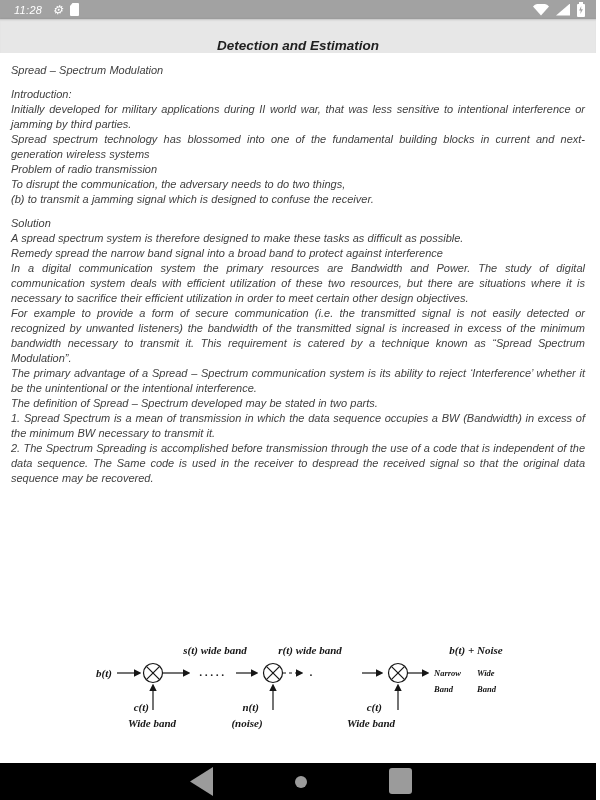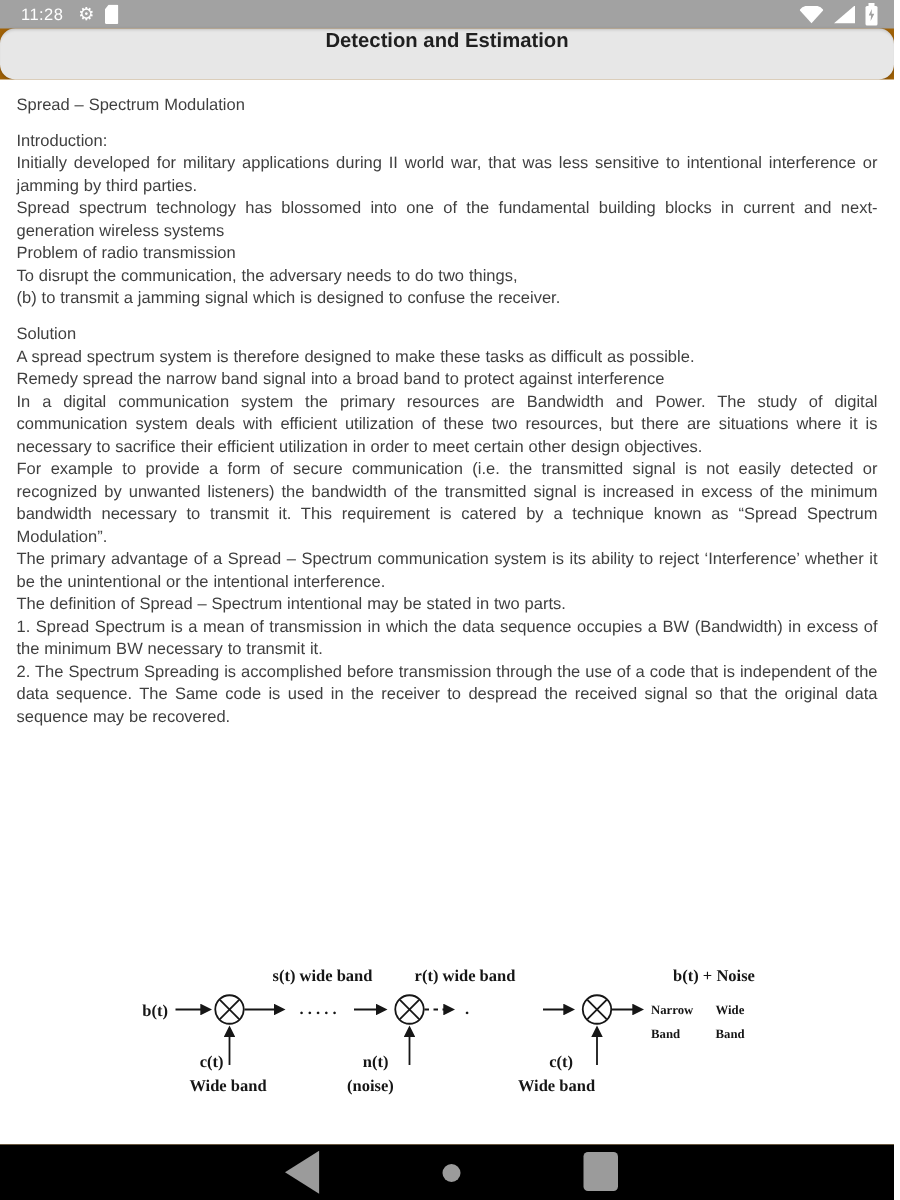--- a/index.html
+++ b/index.html
@@ -1,18 +1,18 @@
 <!DOCTYPE html>
 <html><head>
 <meta charset="utf-8">
 <style>
   html,body { margin:0; padding:0; background:#ffffff; }
   .screen {
     position:relative; width:596px; height:800px; overflow:hidden;
-    background:#a16207; font-family:"Liberation Sans", sans-serif;
+    background:#5eead4; font-family:"Liberation Sans", sans-serif;font-style:italic;
   }
 
   
   .status-bar {
     position:absolute; top:0; left:0; right:0; height:19px;
     background:#a2a2a2; display:flex; align-items:center;
     padding:0 8px; box-sizing:border-box; color:#ffffff; gap:7px;
   }
   .status-time { font-size:11px; margin-left:6px; letter-spacing:.3px; }
   .gear-glyph { font-size:12px; line-height:1; margin-left:3px; transform:translateY(-0.5px); }
@@ -35,23 +35,22 @@
   }
   .battery::before { content:""; position:absolute; top:-2px; left:2px; width:4px; height:2px; background:#ffffff; }
   .bolt {
     position:absolute; left:1.5px; top:2.5px; width:5px; height:8px; background:#a2a2a2;
     clip-path:polygon(55% 0,12% 55%,44% 55%,38% 100%,88% 40%,52% 40%);
   }
 
   
   .app-bar {
     position:absolute; top:19px; left:0; right:0; height:34px;
-    background:#e7e7e7; display:flex; align-items:flex-start; justify-content:center;
+    background:#e7e7e7; display:flex; align-items:flex-end; justify-content:center;
     box-shadow:0 1px 3px rgba(0,0,0,0.22), inset 0 2px 2px -1px rgba(0,0,0,0.15);
-    border-radius:10px;
   }
   .app-title { margin:0; font-size:13.5px; font-weight:bold; color:#1f1f1f; }
 
   
   .content {
     position:absolute; top:53px; left:0; right:0; bottom:37px;
     background:#ffffff; padding:10px 11px 0 11px; box-sizing:border-box; overflow:hidden;
   }
   .para {
     font-size:11px; line-height:15px; color:#3f3f3f; text-align:justify;
@@ -112,21 +111,21 @@
     <div class="para">Spread spectrum technology has blossomed into one of the fundamental building blocks in current and next-generation wireless systems</div>
     <div class="para">Problem of radio transmission</div>
     <div class="para">To disrupt the communication, the adversary needs to do two things,</div>
     <div class="para">(b) to transmit a jamming signal which is designed to confuse the receiver.</div>
     <div class="para gap">Solution</div>
     <div class="para">A spread spectrum system is therefore designed to make these tasks as difficult as possible.</div>
     <div class="para">Remedy spread the narrow band signal into a broad band to protect against interference</div>
     <div class="para">In a digital communication system the primary resources are Bandwidth and Power. The study of digital communication system deals with efficient utilization of these two resources, but there are situations where it is necessary to sacrifice their efficient utilization in order to meet certain other design objectives.</div>
     <div class="para">For example to provide a form of secure communication (i.e. the transmitted signal is not easily detected or recognized by unwanted listeners) the bandwidth of the transmitted signal is increased in excess of the minimum bandwidth necessary to transmit it. This requirement is catered by a technique known as “Spread Spectrum Modulation”.</div>
     <div class="para">The primary advantage of a Spread – Spectrum communication system is its ability to reject ‘Interference’ whether it be the unintentional or the intentional interference.</div>
-    <div class="para">The definition of Spread – Spectrum intentional may be stated in two parts.</div>
+    <div class="para">The definition of Spread – Spectrum developed may be stated in two parts.</div>
     <div class="para">1. Spread Spectrum is a mean of transmission in which the data sequence occupies a BW (Bandwidth) in excess of the minimum BW necessary to transmit it.</div>
     <div class="para">2. The Spectrum Spreading is accomplished before transmission through the use of a code that is independent of the data sequence. The Same code is used in the receiver to despread the received signal so that the original data sequence may be recovered.</div>
   </main>
 
   <svg class="diagram" width="600" height="95" viewBox="0 0 600 95">
     <defs>
       <marker id="ah" viewBox="0 0 10 10" refX="7" refY="5" markerWidth="6.5" markerHeight="6.5" orient="auto">
         <path d="M0 0 L10 5 L0 10 Z" fill="#161616" stroke="none"></path>
       </marker>
     </defs>

